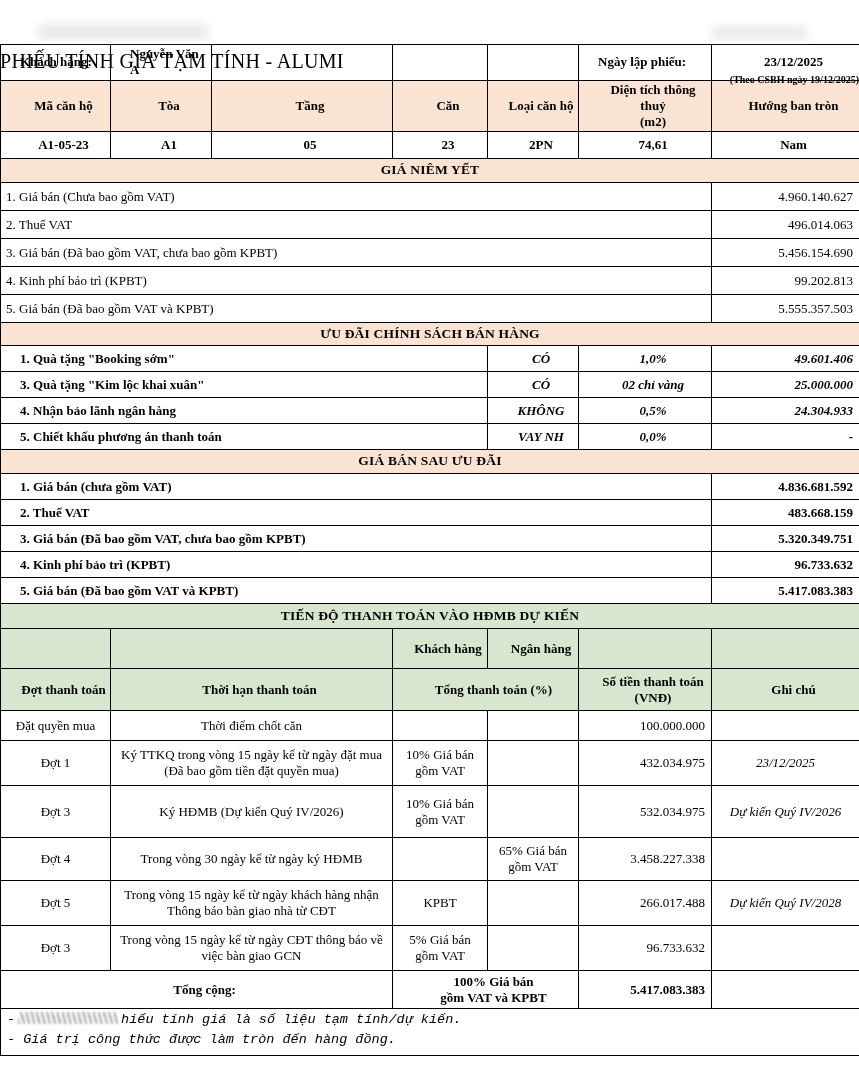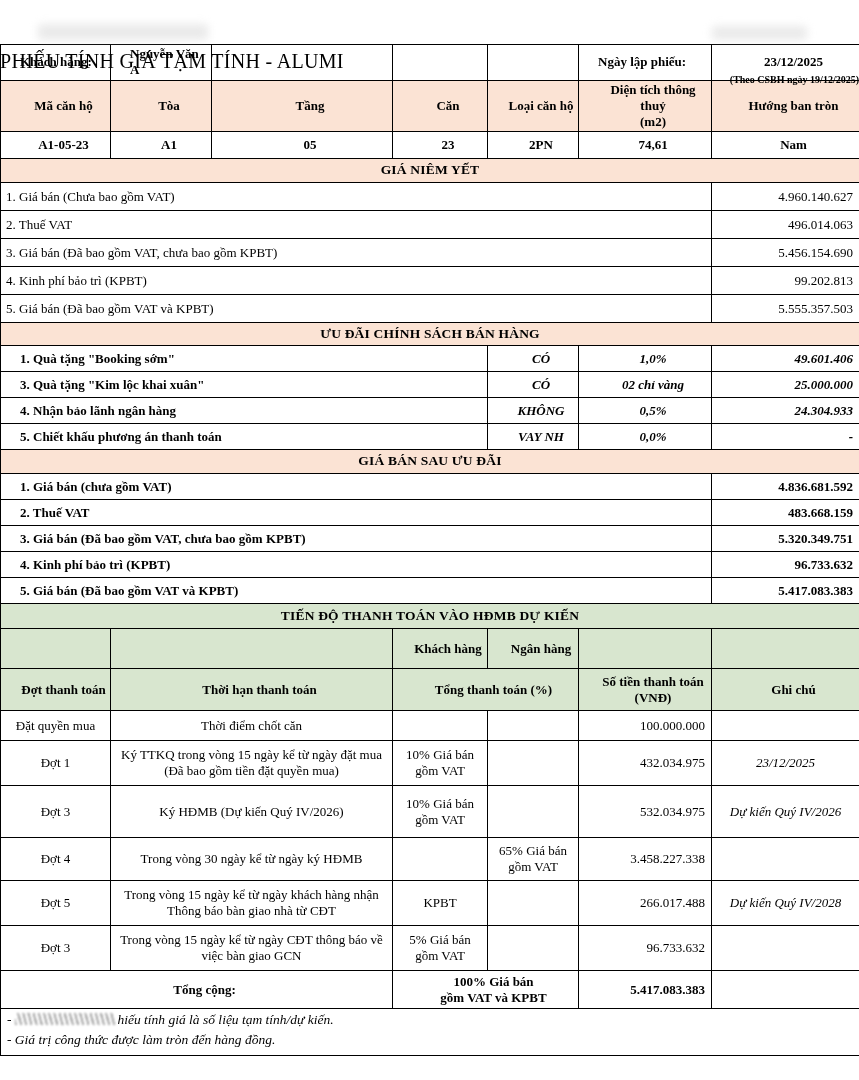--- a/index.html
+++ b/index.html
@@ -14,21 +14,21 @@
            padding:1px 3px; overflow:hidden; font-weight:normal; line-height:1.25; }
   .l { text-align:left; padding-left:5px; }
   .r { text-align:right; padding-right:6px; }
   .b { font-weight:bold;padding-left:19px; }
   .i { font-style:italic; }
   .pre { white-space:pre-line; }
   .peach { background:#fbe3d4; }
   .green { background:#d8e6cf; }
   .sec { font-weight:bold; font-size:13.5px; letter-spacing:.2px; }
   .notes-cell { text-align:left; vertical-align:top; padding:3px 6px; font-style:italic; font-size:13.5px; }
-  .note-line { margin-bottom:3px; }
+  .note-line { margin-bottom:3px;font-family:Liberation Mono, monospace; }
   .scribble { display:inline-block; width:100px; height:12px; margin:0 3px -1px 3px;
               background:repeating-linear-gradient(75deg,#555 0 2px,transparent 2px 5px);
               filter:blur(1.3px); opacity:.55; }
   .redact { position:absolute; background:#d9d9d9; filter:blur(4px); opacity:.55; border-radius:3px; }
   .redact-tl { left:38px; top:24px; width:170px; height:16px; }
   .redact-tr { left:712px; top:26px; width:95px; height:14px; }
 </style>
 </head>
 <body>
 

